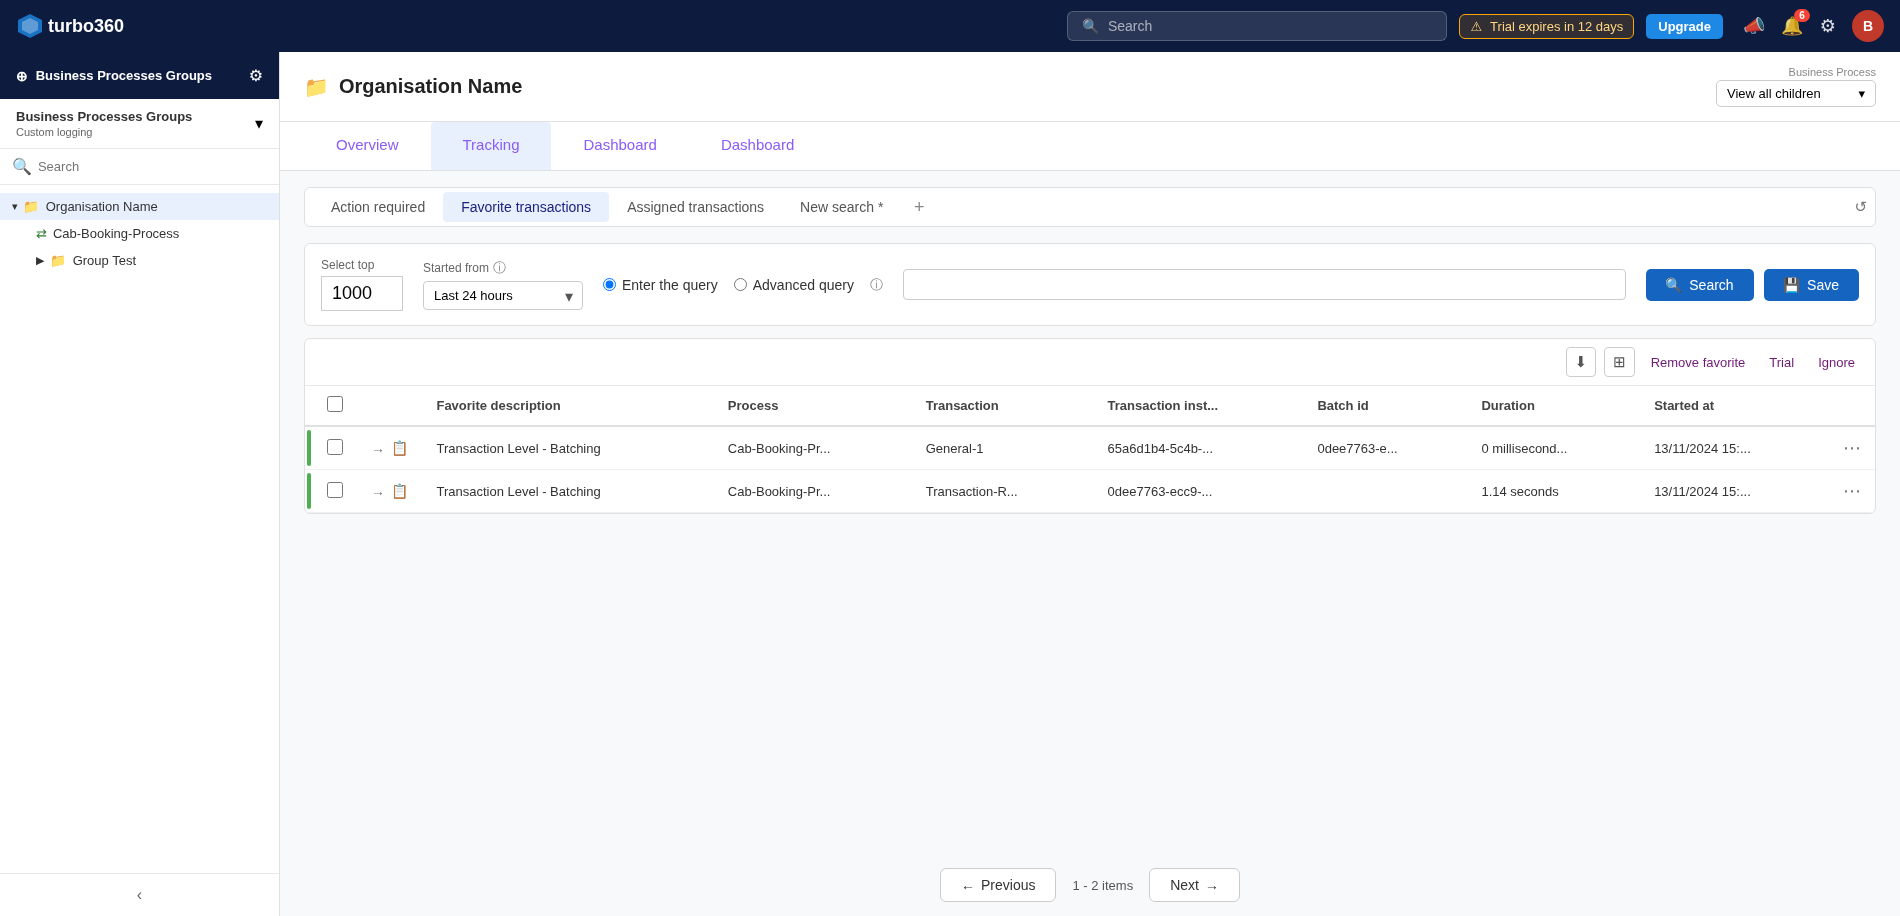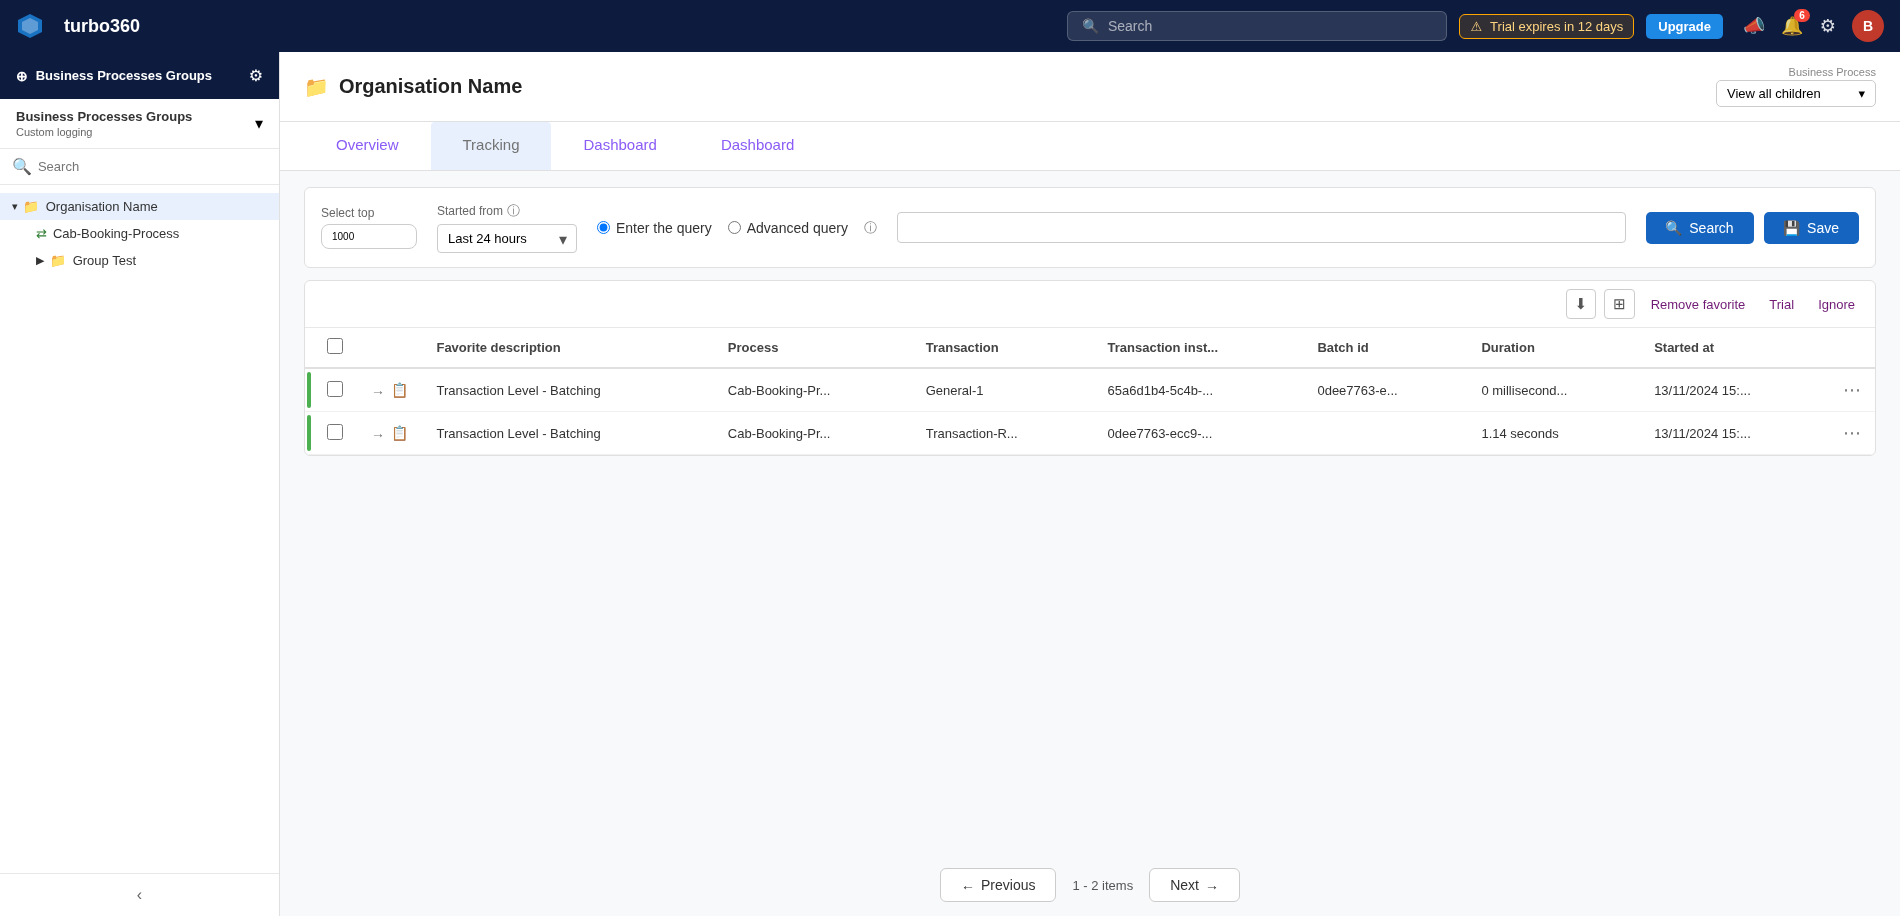--- a/index.html
+++ b/index.html
@@ -7,21 +7,21 @@
 
     
     .top-nav {
       background: #0d1b3e;
       height: 52px;
       display: flex;
       align-items: center;
       padding: 0 16px;
       gap: 12px;
     }
-    .brand { display: flex; align-items: center; gap: 20px; color: white; font-weight: 700; font-size: 18px; text-decoration: none; }
+    .brand { display: flex; align-items: center; gap: 4px; color: white; font-weight: 700; font-size: 18px; text-decoration: none; }
     .brand-icon { width: 28px; height: 28px; }
     .search-bar {
       margin-left: auto;
       display: flex;
       align-items: center;
       background: rgba(255,255,255,0.12);
       border: 1px solid rgba(255,255,255,0.2);
       border-radius: 6px;
       padding: 6px 14px;
       gap: 8px;
@@ -179,21 +179,21 @@
     .tab {
       padding: 14px 32px;
       font-size: 15px;
       color: #8b5cf6;
       cursor: pointer;
       border-bottom: 3px solid transparent;
       white-space: nowrap;
     }
     .tab.active {
       background: #e8f0fe;
-      color: #737373;
+      color: #8b5cf6;
       border-bottom: 3px solid transparent;
       border-radius: 4px 4px 0 0;
     }
 
     
     .content-area { flex: 1; overflow-y: auto; padding: 16px 24px; background: #f8f9fb; }
 
     
     .sub-tabs {
       display: flex;
@@ -235,36 +235,36 @@
     .query-row-top {
       display: flex;
       align-items: center;
       gap: 20px;
       justify-content: space-between;
     }
     .field-group { display: flex; flex-direction: column; gap: 4px; }
     .field-label { font-size: 12px; color: #666; display: flex; align-items: center; gap: 4px; }
     .field-input {
       border: 1px solid #ccc;
-      border-radius: 8px;
+      border-radius: 0;
       padding: 6px 10px;
-      font-size: 10px;
-      width: 96px;
+      font-size: 18px;
+      width: 82px;
       outline: none;
     }
     .field-select {
       border: 1px solid #ccc;
       border-radius: 4px;
       padding: 6px 30px 6px 10px;
       font-size: 13px;
       appearance: none;
       background: white;
       outline: none;
       cursor: pointer;
-      width: 140px;
+      width: 160px;
     }
     .select-wrap { position: relative; }
     .select-wrap::after {
       content: '▾';
       position: absolute;
       right: 10px;
       top: 50%;
       transform: translateY(-50%);
       pointer-events: none;
       color: #555;
@@ -495,20 +495,28 @@
 
     <div class="tabs-row">
       <div class="tab">Overview</div>
       <div class="tab active">Tracking</div>
       <div class="tab">Dashboard</div>
       <div class="tab">Dashboard</div>
     </div>
 
     <div class="content-area">
 
+      <div class="sub-tabs">
+        <div class="sub-tab">Action required</div>
+        <div class="sub-tab active">Favorite transactions</div>
+        <div class="sub-tab">Assigned transactions</div>
+        <div class="sub-tab">New search *</div>
+        <div class="sub-tab-plus">+</div>
+        <button class="refresh-btn">↺</button>
+      </div>
 
       <div class="query-row">
         <div class="query-row-top">
           <div class="field-group">
             <label class="field-label">Select top</label>
             <input class="field-input" type="text" value="1000" style="">
           </div>
 
           <div class="field-group">
             <label class="field-label">

